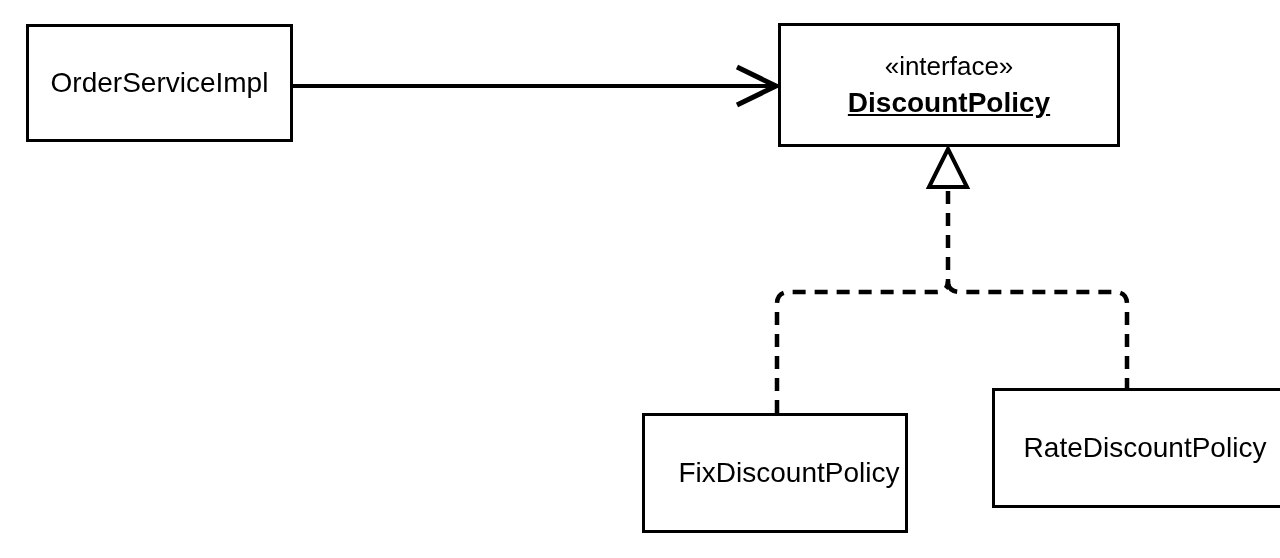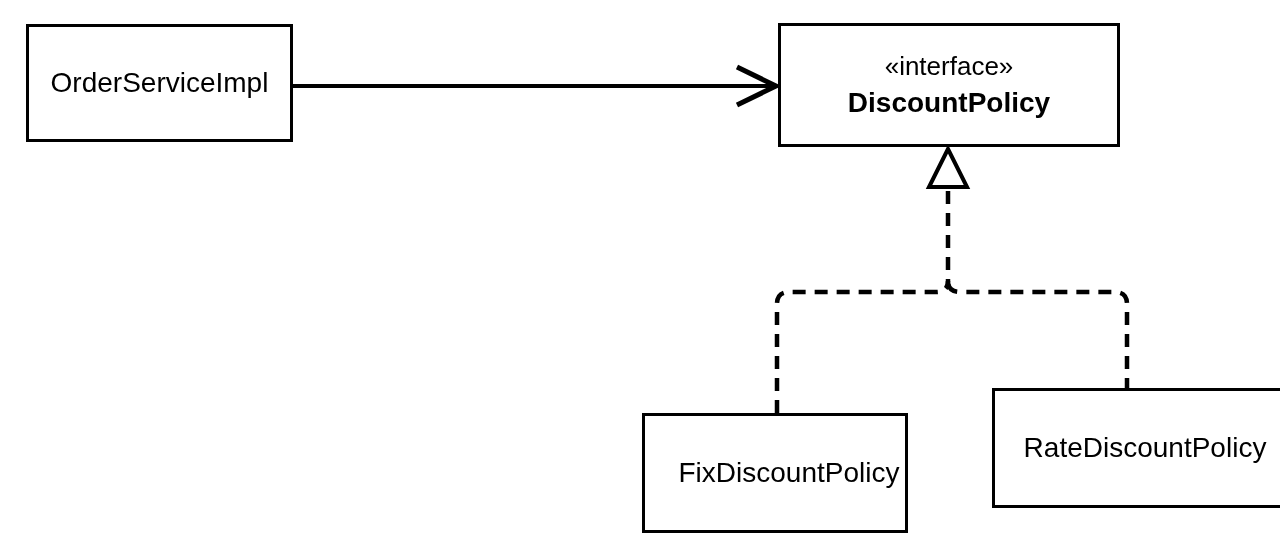--- a/index.html
+++ b/index.html
@@ -42,20 +42,21 @@
   .node .stereotype {
     font-size: 26px;
     line-height: 1.35;
     white-space: nowrap;
   }
   .node .name {
     font-size: 28px;
     font-weight: bold;
     line-height: 1.35;
     white-space: nowrap;
+    text-decoration: underline;
   }
   #node-order { left: 26px;  top: 24px;  width: 267px; height: 118px; }
   #node-iface { left: 778px; top: 23px;  width: 342px; height: 124px; }
   #node-fix   { left: 642px; top: 413px; width: 266px; height: 120px; padding-left: 28px; }
   #node-rate  { left: 992px; top: 388px; width: 306px; height: 120px; }
 </style>
 </head>
 <body>
 
 <div class="canvas">

